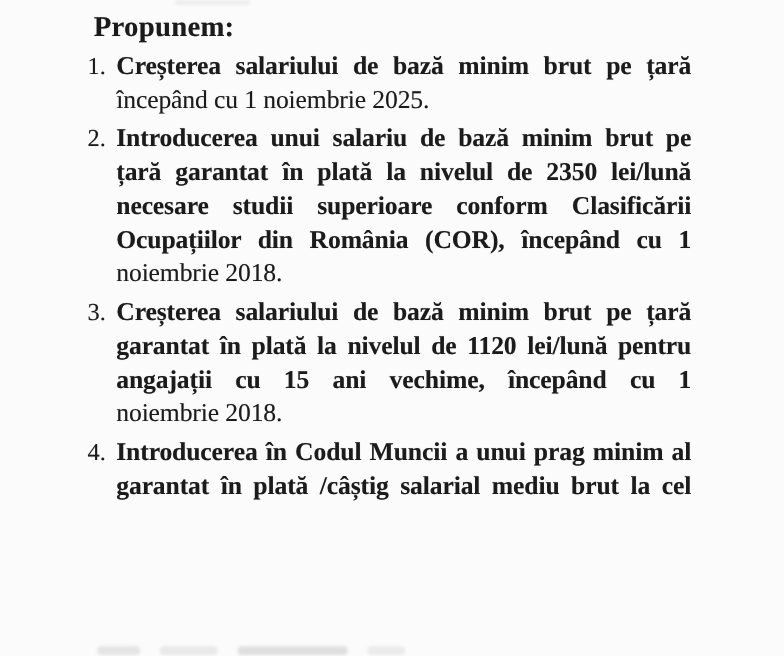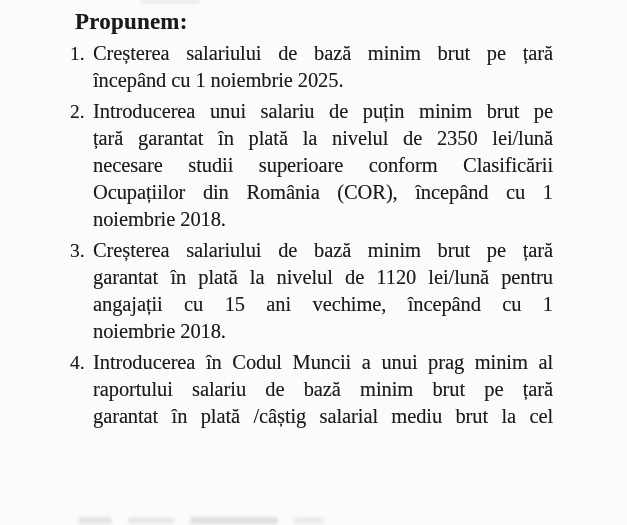--- a/index.html
+++ b/index.html
@@ -49,20 +49,21 @@
   }
   .text-line {
     height: 27px;
     overflow: hidden;
     letter-spacing: -0.1px;
     white-space: normal;
   }
   .text-line.fill {
     text-align: justify;
     text-align-last: justify;
+    font-weight: bold;
   }
   
   .remnant-top {
     position: absolute;
     top: 0;
     left: 140px;
     width: 60px;
     height: 4px;
     background: #ededed;
     filter: blur(1.2px);
@@ -97,37 +98,36 @@
   <h1 class="doc-title">Propunem:</h1>
 
   <ol class="proposal-list" id="proposal-list">
       <li class="proposal-item">
         <span class="item-number">1.</span>
         <div class="text-line fill">Creșterea salariului de bază minim brut pe țară</div>
         <div class="text-line">începând cu 1 noiembrie 2025.</div>
       </li>
       <li class="proposal-item">
         <span class="item-number">2.</span>
-        <div class="text-line fill">Introducerea unui salariu de puțin minim brut pe</div>
+        <div class="text-line fill">Introducerea unui salariu de bază minim brut pe</div>
         <div class="text-line fill">țară garantat în plată la nivelul de 2350 lei/lună</div>
         <div class="text-line fill">necesare studii superioare conform Clasificării</div>
         <div class="text-line fill">Ocupațiilor din România (COR), începând cu 1</div>
         <div class="text-line">noiembrie 2018.</div>
       </li>
       <li class="proposal-item">
         <span class="item-number">3.</span>
         <div class="text-line fill">Creșterea salariului de bază minim brut pe țară</div>
         <div class="text-line fill">garantat în plată la nivelul de 1120 lei/lună pentru</div>
         <div class="text-line fill">angajații cu 15 ani vechime, începând cu 1</div>
         <div class="text-line">noiembrie 2018.</div>
       </li>
       <li class="proposal-item">
         <span class="item-number">4.</span>
         <div class="text-line fill">Introducerea în Codul Muncii a unui prag minim al</div>
-        <div class="text-line fill">raportului salariu de bază minim brut pe țară</div>
         <div class="text-line fill">garantat în plată /câștig salarial mediu brut la cel</div>
       </li>
     </ol>
 
   <div class="remnant-bottom">
     <span></span>
       <span></span>
       <span></span>
       <span></span>
   </div>

